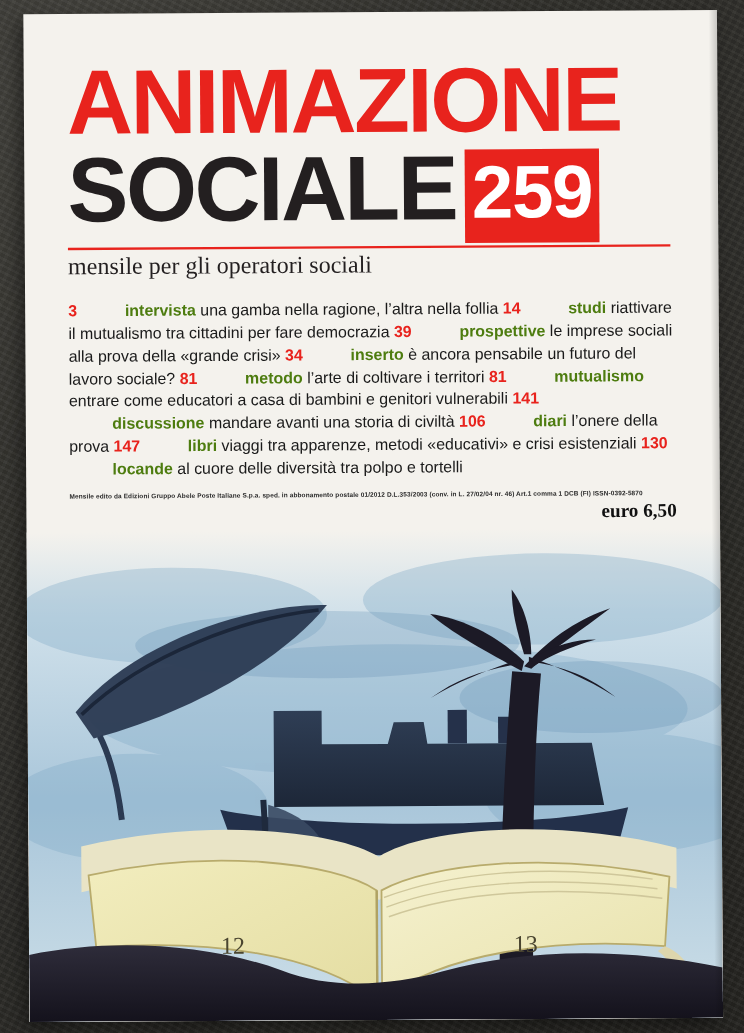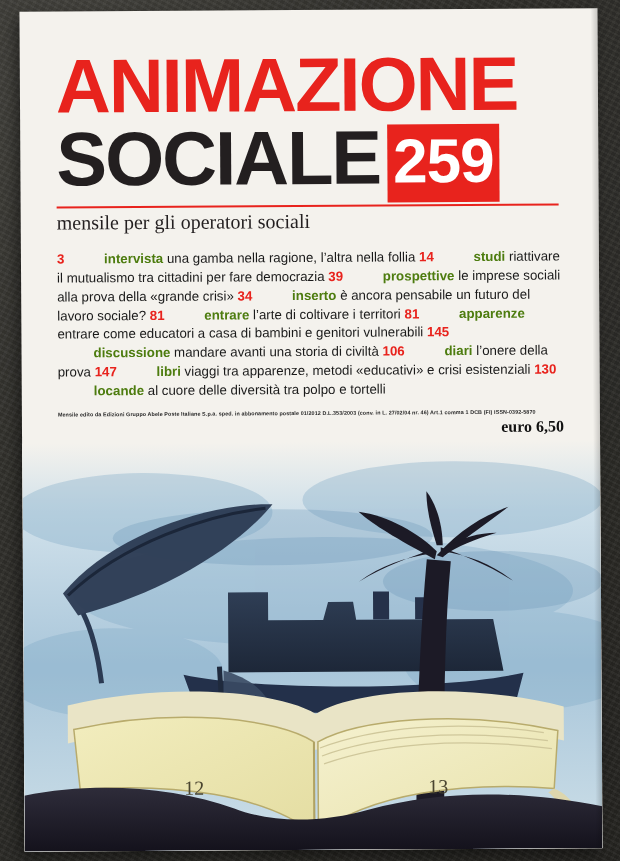--- a/index.html
+++ b/index.html
@@ -189,23 +189,23 @@
       <div class="strap-row">
         <div class="strapline">mensile per gli operatori sociali</div>
       </div>
     </div>
 
     <div class="contents">
       <span><span class="num">3</span> <span class="sec">intervista</span> <span>una gamba nella ragione, l’altra nella follia</span></span>
       <span> <span class="num">14</span> <span class="sec">studi</span> <span>riattivare il mutualismo tra cittadini per fare democrazia</span></span>
       <span> <span class="num">39</span> <span class="sec">prospettive</span> <span>le imprese sociali alla prova della «grande crisi»</span></span>
       <span> <span class="num">34</span> <span class="sec">inserto</span> <span>è ancora pensabile un futuro del lavoro sociale?</span></span>
-      <span> <span class="num">81</span> <span class="sec">entrare</span> <span>l’arte di coltivare i territori</span></span>
-      <span> <span class="num">81</span> <span class="sec">apparenze</span> <span>entrare come educatori a casa di bambini e genitori vulnerabili</span></span>
-      <span> <span class="num">145</span> <span class="sec">discussione</span> <span>mandare avanti una storia di civiltà</span></span>
+      <span> <span class="num">81</span> <span class="sec">metodo</span> <span>l’arte di coltivare i territori</span></span>
+      <span> <span class="num">81</span> <span class="sec">mutualismo</span> <span>entrare come educatori a casa di bambini e genitori vulnerabili</span></span>
+      <span> <span class="num">141</span> <span class="sec">discussione</span> <span>mandare avanti una storia di civiltà</span></span>
       <span> <span class="num">106</span> <span class="sec">diari</span> <span>l’onere della prova</span></span>
       <span> <span class="num">147</span> <span class="sec">libri</span> <span>viaggi tra apparenze, metodi «educativi» e crisi esistenziali</span></span>
       <span> <span class="num">130</span> <span class="sec">locande</span> <span>al cuore delle diversità tra polpo e tortelli</span></span>
     </div>
 
     <div class="legal">Mensile edito da Edizioni Gruppo Abele Poste Italiane S.p.a. sped. in abbonamento postale 01/2012 D.L.353/2003 (conv. in L. 27/02/04 nr. 46) Art.1 comma 1 DCB (FI) ISSN-0392-5870</div>
     <div class="price">euro 6,50</div>
 
     <div class="artwork">
       <svg class="art-svg" viewBox="0 0 578 408" preserveAspectRatio="none">

